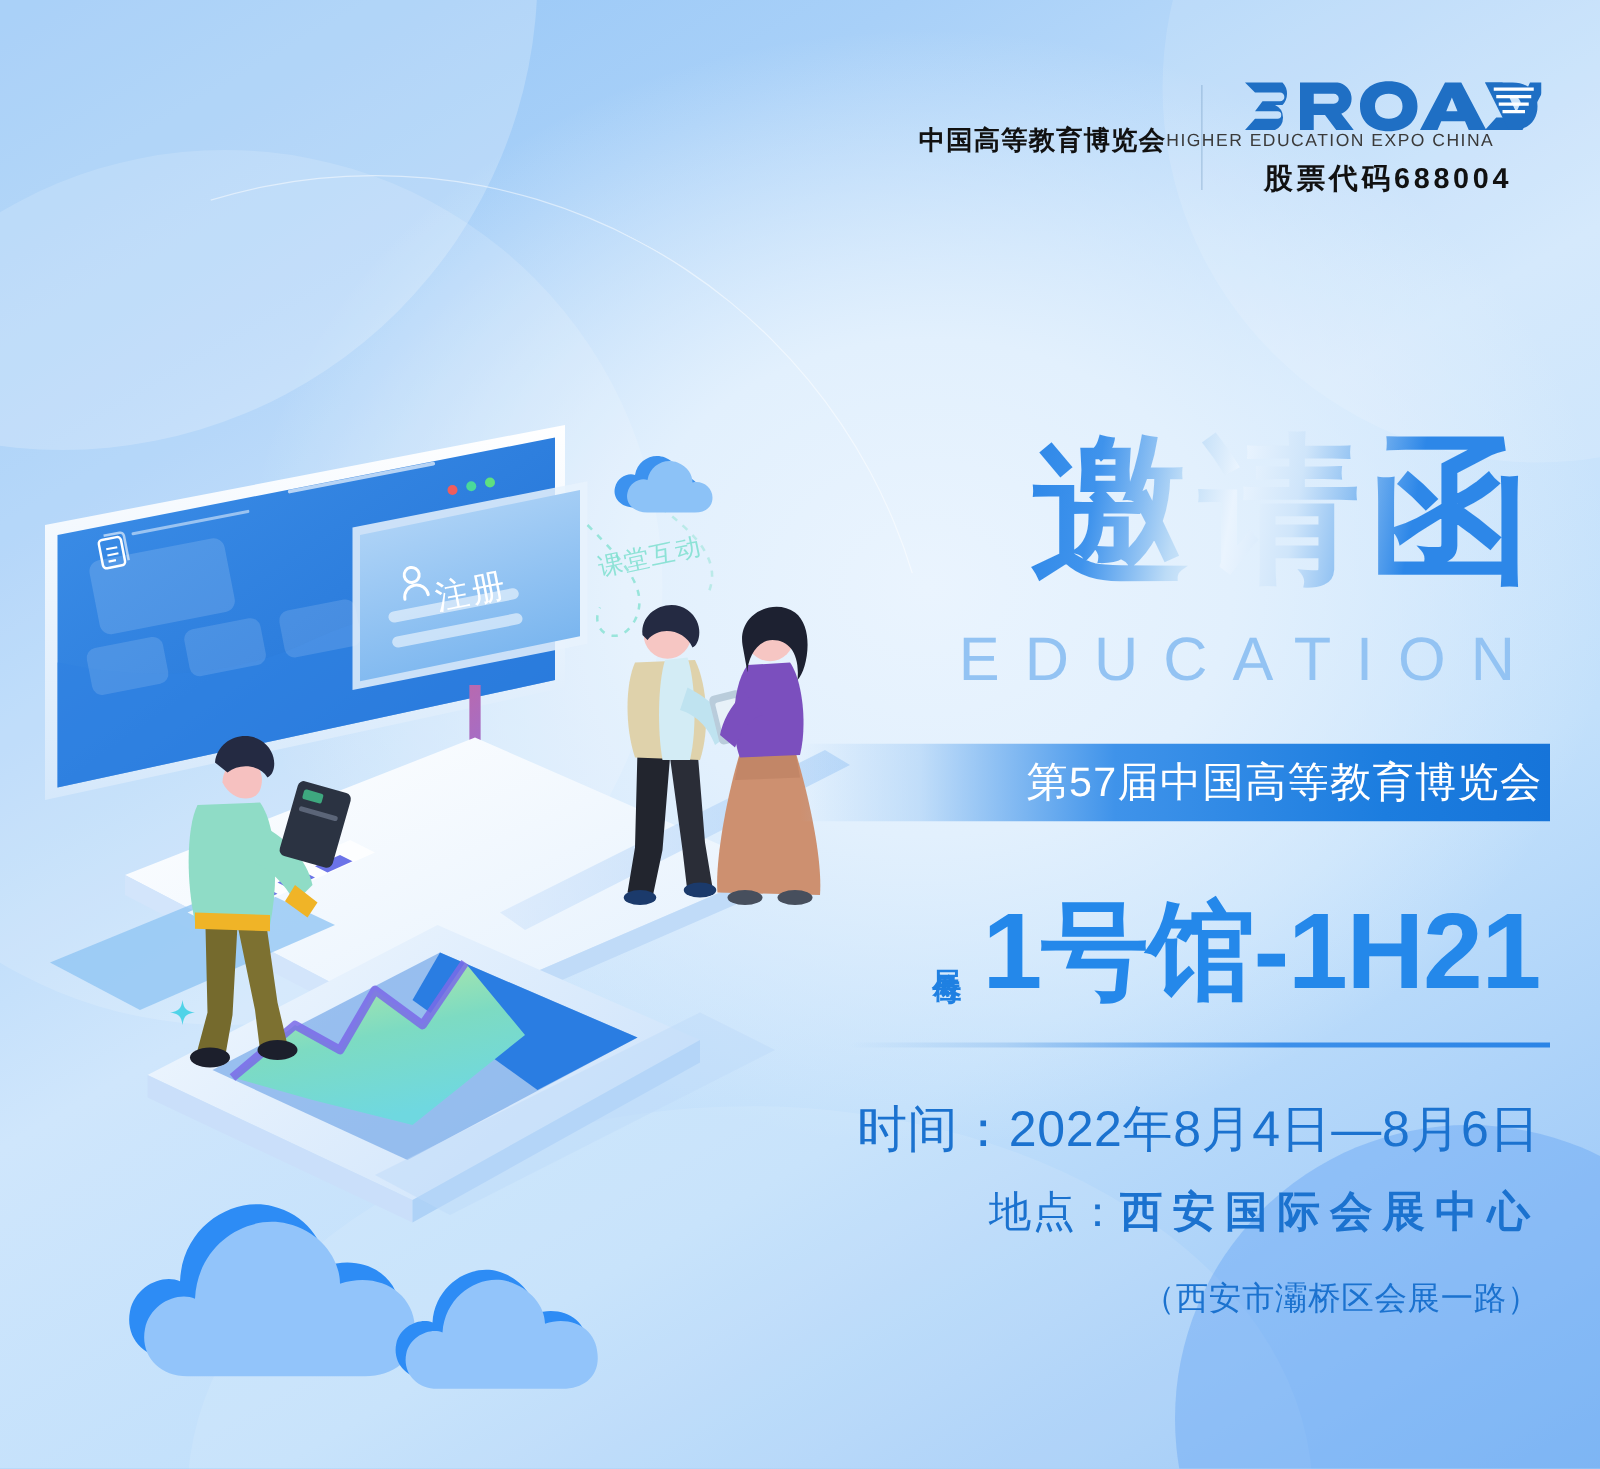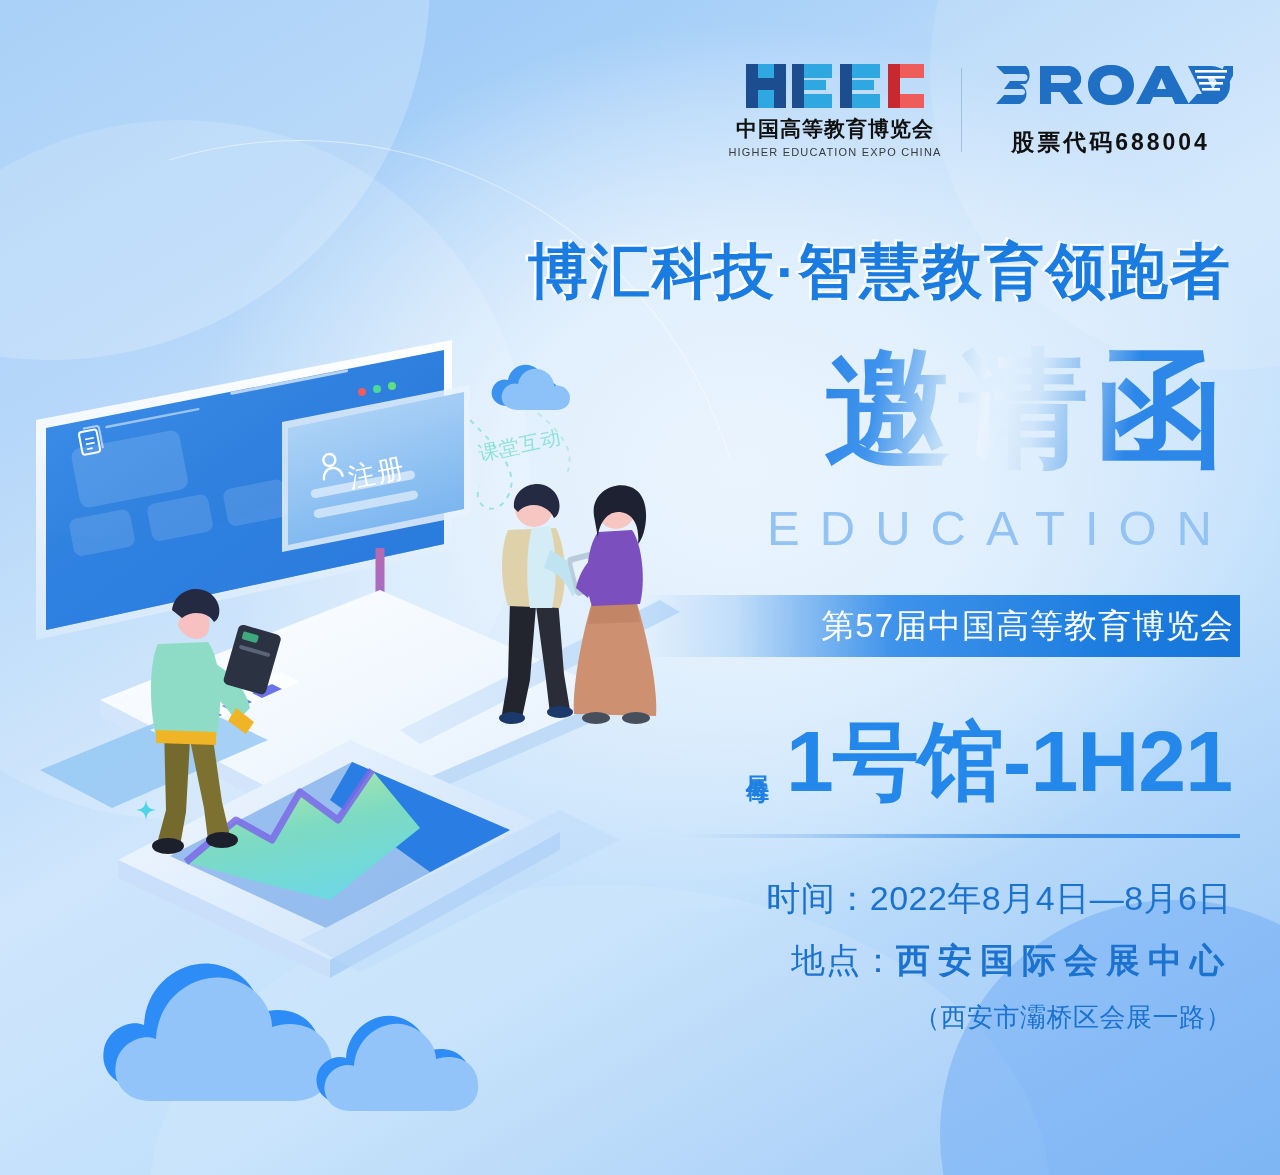--- a/index.html
+++ b/index.html
@@ -27,28 +27,28 @@
     position:absolute; left:-150px; top:140px; width:900px; height:900px;
     border-radius:50%; border:1px solid rgba(255,255,255,.45); border-color:rgba(255,255,255,.5) transparent transparent transparent;
     transform:rotate(28deg);
   }
 
   
   .logos {
     position:absolute; left:735px; top:55px; width:510px; height:110px;
     display:flex; align-items:center; gap:26px;
   }
-  .heec { width:200px; display:flex; flex-direction:column; align-items:center; }
+  .heec { width:200px; display:flex; flex-direction:row; align-items:center; }
   .heec-mark { width:182px; height:50px; }
   .heec-cn {
     font-size:21px; font-weight:bold; color:#111; letter-spacing:1px;
     margin-top:3px; white-space:nowrap;
   }
   .heec-en {
-    font-size:11px; color:#3a3a3a; letter-spacing:1.2px; margin-top:3px;
+    font-size:14px; color:#3a3a3a; letter-spacing:1.2px; margin-top:3px;
     white-space:nowrap;
   }
   .logo-divider { width:1px; height:84px; background:rgba(110,150,190,.45); }
   .broadv { display:flex; flex-direction:column; align-items:center; }
   .broadv-mark { width:245px; height:46px; }
   .broadv-code {
     font-size:23px; font-weight:bold; color:#111; letter-spacing:3px;
     margin-top:19px; white-space:nowrap;
   }
 
@@ -105,25 +105,25 @@
   .booth-rule {
     position:absolute; right:40px; top:834px; width:560px; height:4px;
     background:linear-gradient(90deg, rgba(80,150,225,0) 0%, rgba(80,150,225,.25) 22%, #3d90ea 62%, #2a84e6 100%);
   }
 
   
   .info {
     position:absolute; right:48px; top:876px; text-align:right;
     color:#1b72cf;
   }
-  .info-time { font-size:34px; font-weight:500; letter-spacing:0.5px; white-space:nowrap; }
+  .info-time { font-size:40px; font-weight:500; letter-spacing:0.5px; white-space:nowrap; }
   .info-place { font-size:34px; font-weight:bold; letter-spacing:1px; margin-top:16px; white-space:nowrap; }
   .info-place .pl-label { font-weight:500;margin-left:18px; }
   .info-place .pl-val { letter-spacing:8px; }
-  .info-addr { font-size:26px; font-weight:500; margin-top:16px; letter-spacing:0.5px; white-space:nowrap; }
+  .info-addr { font-size:26px; font-weight:500; margin-top:28px; letter-spacing:0.5px; white-space:nowrap; }
 
   
   .illus { position:absolute; left:0; top:300px; width:680px; height:680px; }
   .illus svg { display:block; }
 
   
   .clouds { position:absolute; left:90px; top:955px; width:420px; height:180px; }
 </style>
 </head>
 <body>
@@ -377,21 +377,20 @@
           <rect x="207" y="8" width="32" height="2.6"></rect>
           <rect x="209" y="14" width="28" height="2.6"></rect>
           <rect x="211" y="20" width="24" height="2.6"></rect>
           <rect x="214" y="26" width="18" height="2.6"></rect>
         </g>
       </svg>
       <div class="broadv-code">股票代码688004</div>
     </div>
   </div>
 
-  <div class="main-title">博汇科技·智慧教育领跑者</div>
 
   <div class="invite-cn">邀请函</div>
   <div class="invite-en">EDUCATION</div>
 
   <div class="expo-banner">
     <span class="expo-banner-text">第57届中国高等教育博览会</span>
   </div>
 
   <div class="booth-row">
     <span class="booth-label">展位号</span>

